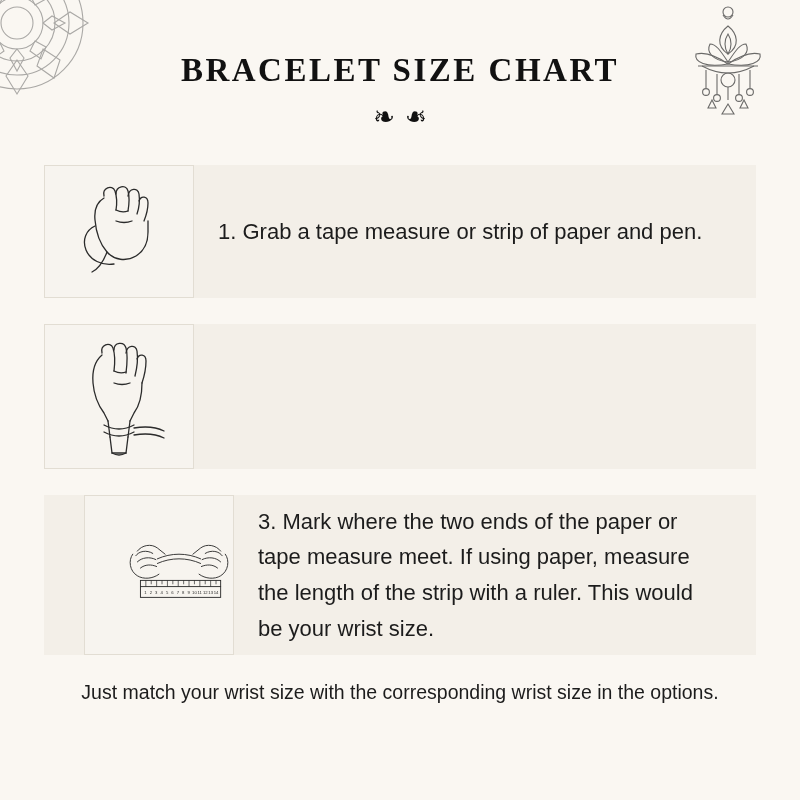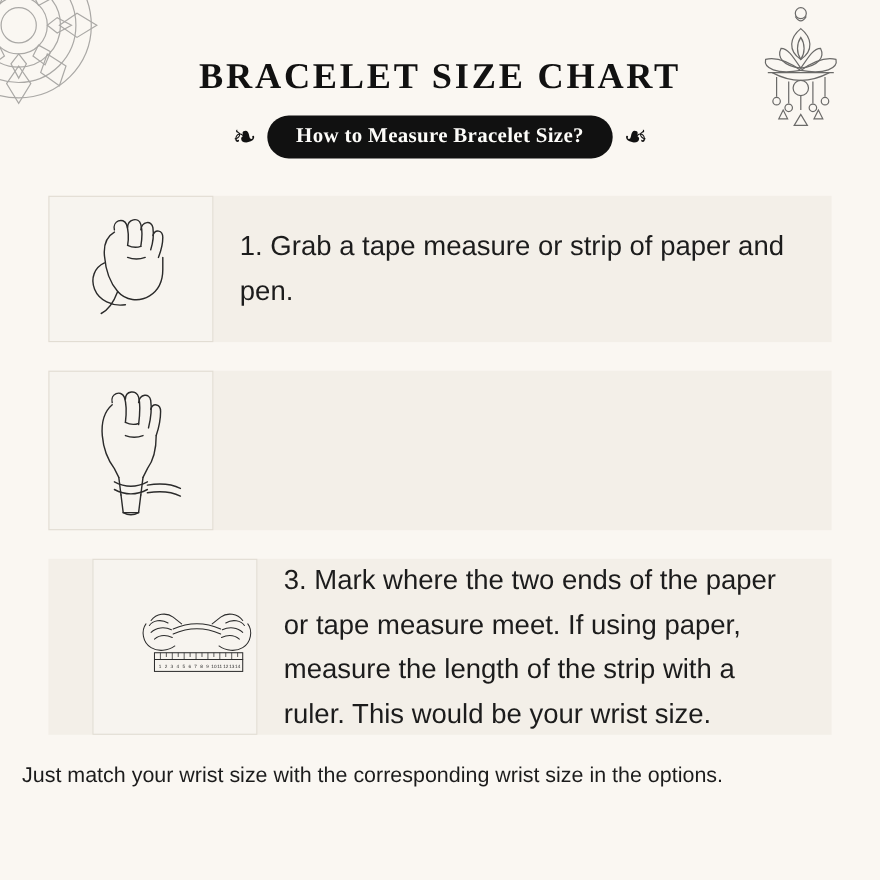--- a/index.html
+++ b/index.html
@@ -94,30 +94,31 @@
     display: flex;
     align-items: center;
     justify-content: center;
   }
   .step-img svg { display: block; }
   .step-text {
     flex: 1;
     display: flex;
     align-items: center;
     padding: 10px 34px 10px 24px;
-    font-size: 25px;
+    font-size: 22px;
     line-height: 1.62;
     color: #1c1c1c;
   }
   .step-1 .step-img, .step-1 { height: 133px; }
   .step-2 .step-img, .step-2 { height: 145px; }
   .step-3 .step-img, .step-3 { height: 160px; padding-left: 40px; }
 
   
   .footer {
+    text-align: center;
     font-size: 19.5px;
     color: #1c1c1c;
     margin-top: 6px;
     padding: 0 20px;
   }
 </style>
 </head>
 <body>
 
 <svg class="mandala" viewBox="0 0 150 150">
@@ -175,21 +176,20 @@
     <path d="M48 100 l-6 10 h12 Z"></path>
     <path d="M32 96 l-4 8 h8 Z"></path>
     <path d="M64 96 l-4 8 h8 Z"></path>
   </g>
 </svg>
 
 <h1 class="title">BRACELET SIZE CHART</h1>
 
 <div class="subtitle-row">
   <span class="flourish">❧</span>
-  <div class="subtitle-pill">How to Measure Bracelet Size?</div>
   <span class="flourish right">❧</span>
 </div>
 
 <div class="steps">
 
   <div class="step step-1">
     <div class="step-img">
       <svg width="110" height="115" viewBox="0 0 110 115">
         <g fill="none" stroke="#2b2b2b" stroke-width="1.3" stroke-linecap="round">
           <path d="M40 22 C38 14 48 10 51 17 C53 23 53 30 52 36"></path>

